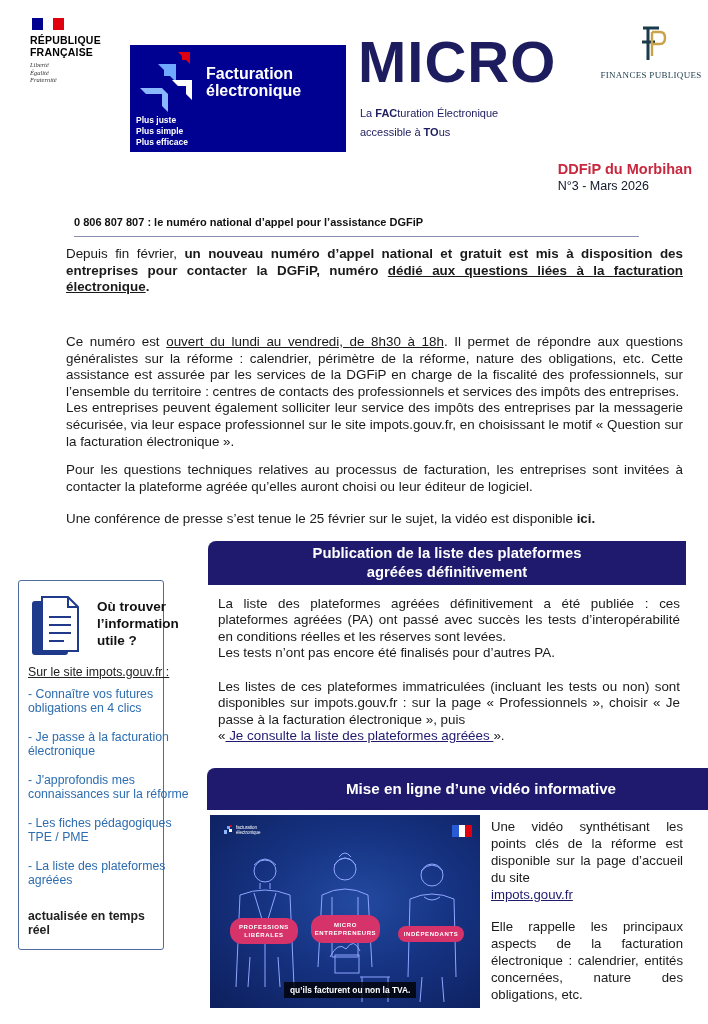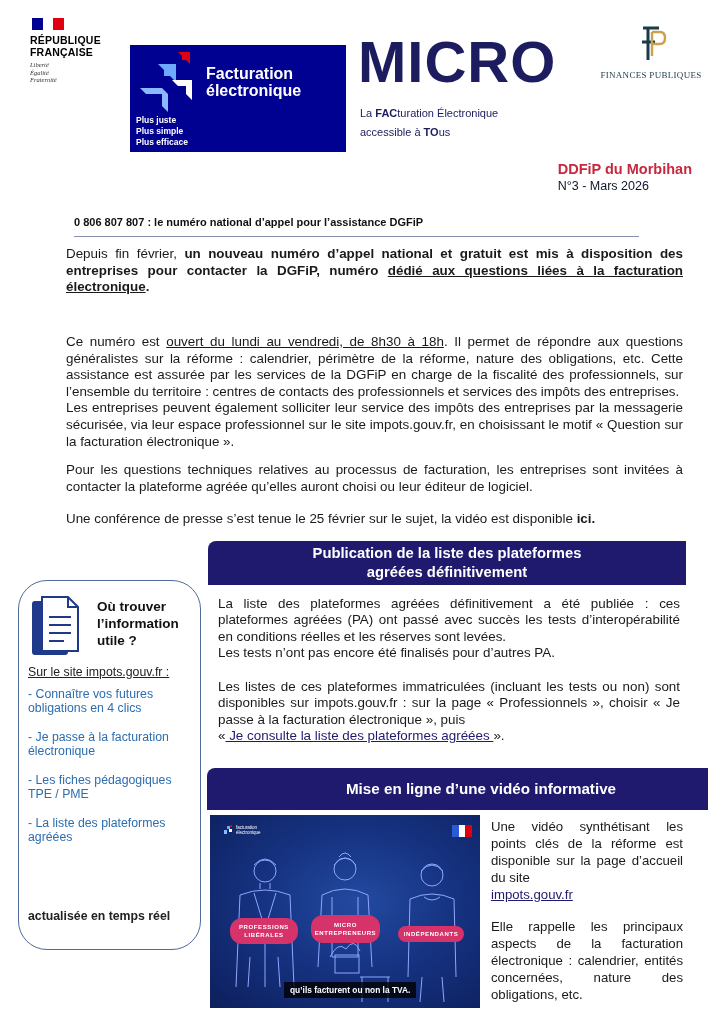--- a/index.html
+++ b/index.html
@@ -46,21 +46,21 @@
   .section-hdr { position: absolute; background: #1f1a6e; color: #fff; text-align: center; font-weight: bold; border-radius: 8px 0 0 0; }
   .sh1 { left: 208px; top: 541px; width: 478px; height: 44px; font-size: 14.8px; line-height: 19px; padding-top: 3px; }
   .sh2 { left: 207px; top: 768px; width: 548px; height: 42px; font-size: 15.2px; line-height: 42px; }
 
   .pa-text { position: absolute; left: 218px; width: 462px; font-size: 13.4px; line-height: 16.4px; text-align: justify; color: #1a1a1a; }
   .pa1 { top: 596px; }
   .pa2 { top: 679px; }
   .pa-link { color: #1f1a6e; text-decoration: underline; cursor: pointer; }
 
   
-  .side-box { position: absolute; left: 18px; top: 580px; width: 183px; height: 370px; border: 1.4px solid #4f6b9a; border-radius: 29px; }
+  .side-box { position: absolute; left: 18px; top: 580px; width: 146px; height: 370px; border: 1.4px solid #4f6b9a; border-radius: 3px; }
   .side-icon { position: absolute; left: 11px; top: 14px; width: 50px; height: 62px; }
   .side-title { position: absolute; left: 78px; top: 17px; font-weight: bold; font-size: 13.5px; line-height: 17px; color: #111; }
   .side-site { position: absolute; left: 9px; top: 84px; font-size: 12.3px; color: #222; text-decoration: underline; white-space: nowrap; }
   .side-links { position: absolute; left: 9px; top: 107px; width: 170px; }
   .side-link { display: block; font-size: 12.3px; line-height: 13.5px; color: #2d6db0; margin-bottom: 16px; cursor: pointer; }
   .side-note { position: absolute; left: 9px; top: 322px; font-size: 12.3px; color: #222; font-weight: bold; }
 
   
   .video { position: absolute; left: 210px; top: 815px; width: 270px; height: 193px;
     background: radial-gradient(ellipse at 55% 45%, #234aa0 0%, #163382 45%, #0d1f5c 100%); overflow: hidden; cursor: pointer; }
@@ -179,20 +179,21 @@
   </svg>
   <div class="side-title">
     <div>Où trouver</div>
     <div>l’information</div>
     <div>utile ?</div>
   </div>
   <div class="side-site">Sur le site impots.gouv.fr :</div>
   <div class="side-links">
     <a class="side-link">- Connaître vos futures obligations en 4 clics</a>
     <a class="side-link">- Je passe à la facturation électronique</a>
+    <a class="side-link">- J'approfondis mes connaissances sur la réforme</a>
     <a class="side-link">- Les fiches pédagogiques TPE / PME</a>
     <a class="side-link" style="margin-bottom:0">-  La liste des plateformes agréées</a>
   </div>
   <div class="side-note" style="top:328px">actualisée en temps réel</div>
 </div>
 
 <div class="section-hdr sh2">Mise en ligne d’une vidéo informative</div>
 
 <div class="video">
   <div class="vid-logo">

